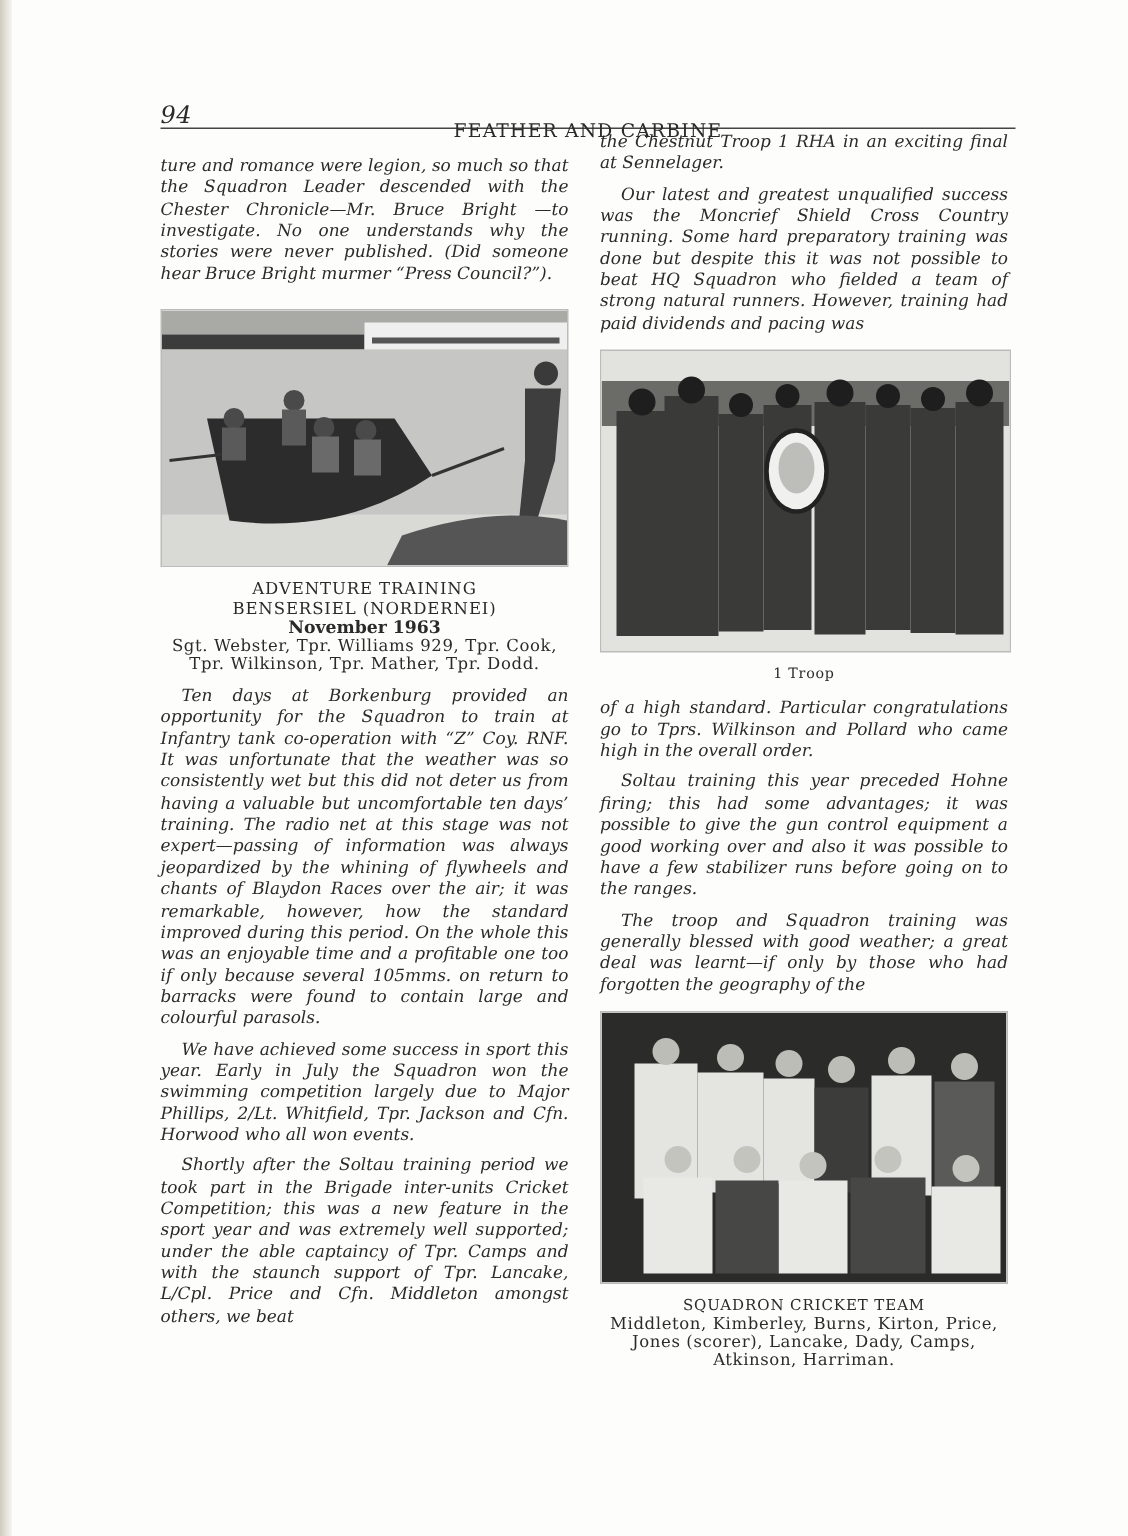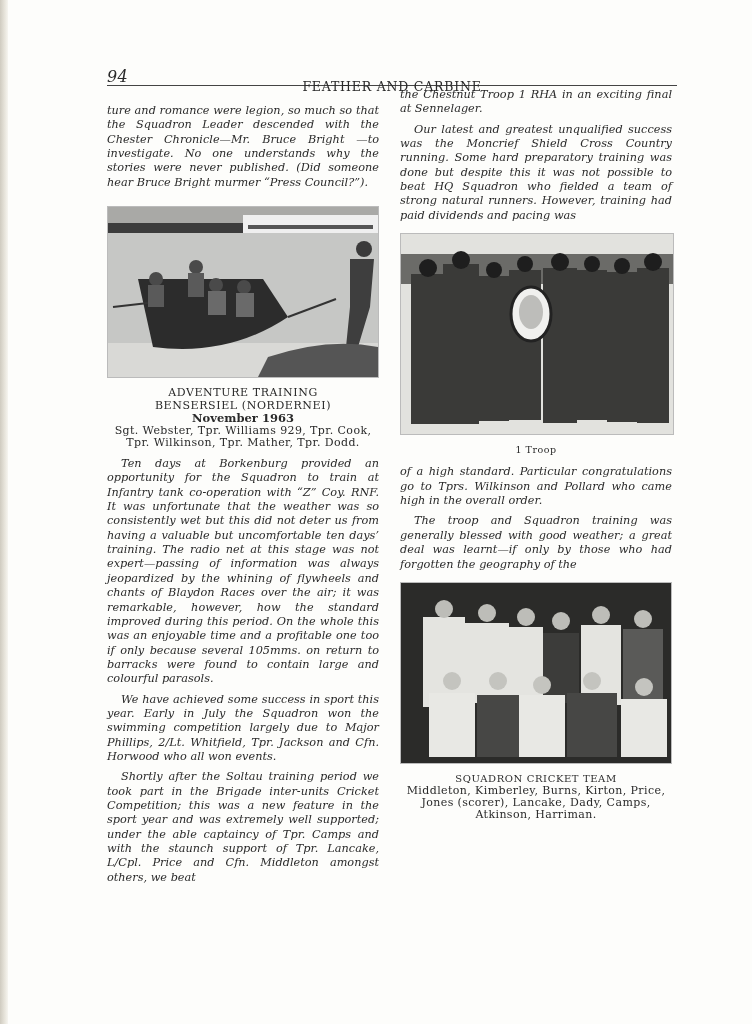--- a/index.html
+++ b/index.html
@@ -123,20 +123,21 @@
       <ellipse cx="130" cy="80" rx="20" ry="27" fill="#f0f0ee" stroke="#222" stroke-width="3"></ellipse>
       <ellipse cx="130" cy="78" rx="12" ry="17" fill="#bdbdba"></ellipse>
     </svg>
   </div>
 
   <div class="caption">
     <div class="cap-simple">1 Troop</div>
   </div>
 
   <p class="noindent">of a high standard. Particular congratulations go to Tprs. Wilkinson and Pollard who came high in the overall order.</p>
+  <p>Soltau training this year preceded Hohne firing; this had some advantages; it was possible to give the gun control equipment a good working over and also it was possible to have a few stabilizer runs before going on to the ranges.</p>
   <p>The troop and Squadron training was generally blessed with good weather; a great deal was learnt—if only by those who had forgotten the geography of the</p>
 
   <div class="photo" style="width:270px;height:180px;margin-top:10px;">
     <svg width="270" height="180" viewBox="0 0 270 180">
       <rect x="0" y="0" width="270" height="180" fill="#2b2b29"></rect>
       <g fill="#e4e4e0">
         <rect x="22" y="34" width="42" height="90"></rect>
         <rect x="64" y="40" width="44" height="80"></rect>
         <rect x="108" y="44" width="34" height="70"></rect>
         <rect x="180" y="42" width="40" height="80"></rect>

